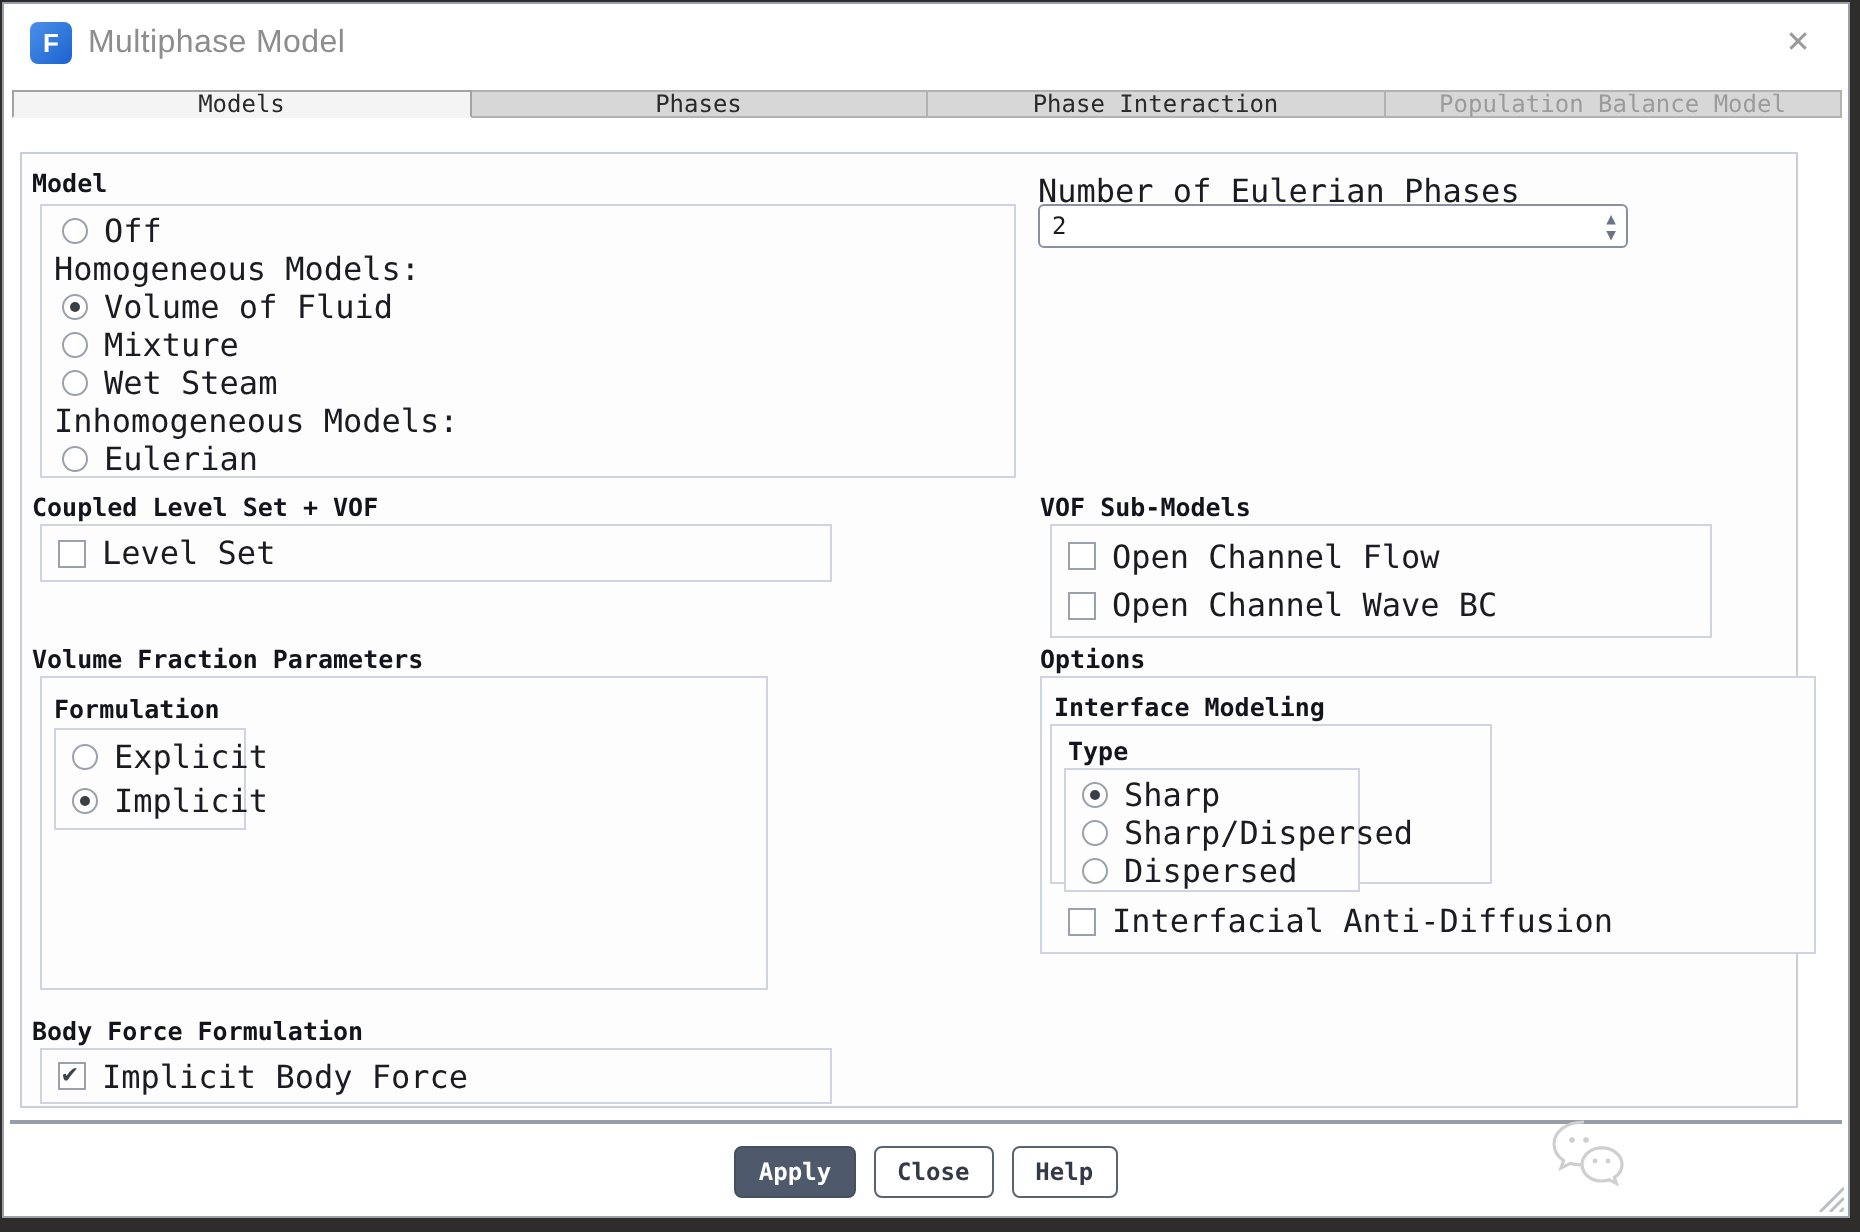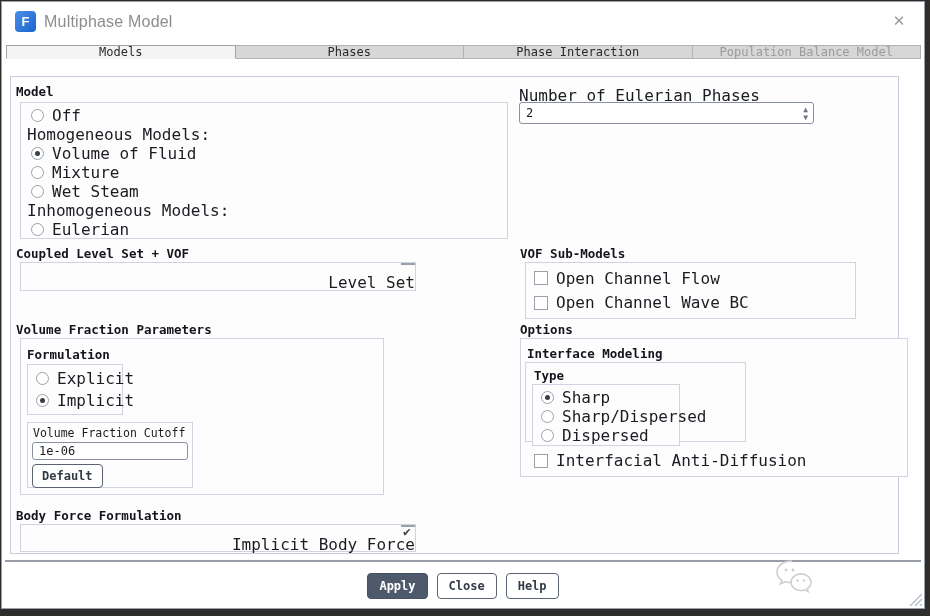--- a/index.html
+++ b/index.html
@@ -31,21 +31,21 @@
   
   .panel { position:absolute; left:8px; top:74px; width:889px; height:478px;
            background:#fdfdfd; border:1px solid #c9cede; }
   .gtitle { font-size:12.5px; font-weight:bold; color:#14141d; white-space:nowrap; }
   .glabel { font-size:16px; color:#1b1b22; white-space:nowrap; }
   .gbox { border:1px solid #d0d4e0; background:#fdfdfd; }
 
   .rows { display:flex; flex-direction:column; justify-content:space-around; height:100%; padding:3px 0; }
   .row { display:flex; align-items:center; gap:8px; padding-left:10px; }
   .row.plain { padding-left:6px; }
-  .vcenter { display:flex; align-items:flex-end; height:100%; gap:8px; padding-left:8px;flex-direction:column; }
+  .vcenter { display:flex; align-items:center; height:100%; gap:8px; padding-left:8px; }
 
   .radio { width:13px; height:13px; min-width:13px; border:1px solid #9aa1ab; border-radius:50%;
            background:#fff; cursor:pointer; }
   .radio.checked::after { content:''; display:block; width:5px; height:5px; margin:3px;
                           background:#3a3f46; border-radius:50%; }
   .checkbox { width:14px; height:14px; min-width:14px; border:1px solid #9aa1ab; background:#fff;
               cursor:pointer; position:relative; }
   .checkbox.checked::after { content:'✔'; position:absolute; left:1px; top:-2px;
                              font-size:13px; color:#3c434d; }
 
@@ -163,25 +163,20 @@
         <div class="rows">
           <div class="row" style="padding-left:8px;">
             <span class="radio"></span>
             <span class="glabel">Explicit</span>
           </div>
           <div class="row" style="padding-left:8px;">
             <span class="radio checked"></span>
             <span class="glabel">Implicit</span>
           </div>
         </div>
-      </div>
-      <div class="abs gbox" style="left:6px;top:83px;width:166px;height:66px;">
-        <div class="abs glabel" style="left:5px;top:3px;font-size:11.5px;">Volume Fraction Cutoff</div>
-        <input class="abs textfield" style="left: 4px; top: 19px; width: 156px; height: 18px;" value="1e-06">
-        <button class="abs btn small" style="left:4px;top:41px;">Default</button>
       </div>
     </div>
 
     <div class="abs gtitle" style="left:509px;top:245px;">Options</div>
     <div class="abs gbox" style="left:509px;top:261px;width:388px;height:139px;">
       <div class="abs gtitle" style="left:6px;top:7px;">Interface Modeling</div>
       <div class="abs gbox" style="left:4px;top:23px;width:221px;height:80px;">
         <div class="abs gtitle" style="left:8px;top:5px;">Type</div>
         <div class="abs gbox" style="left:6px;top:21px;width:148px;height:62px;">
           <div class="rows">

